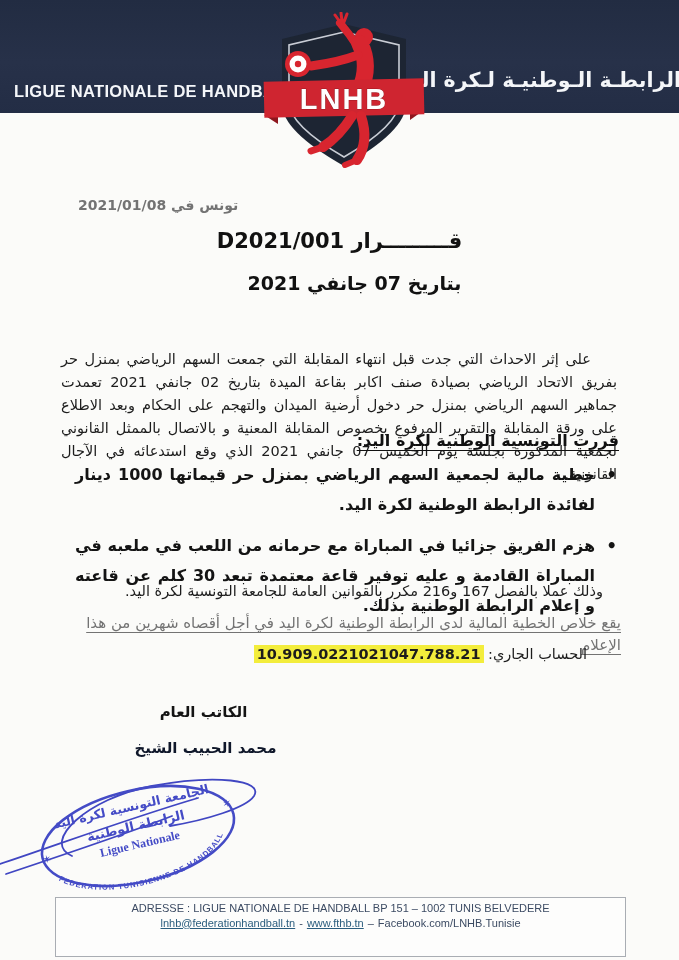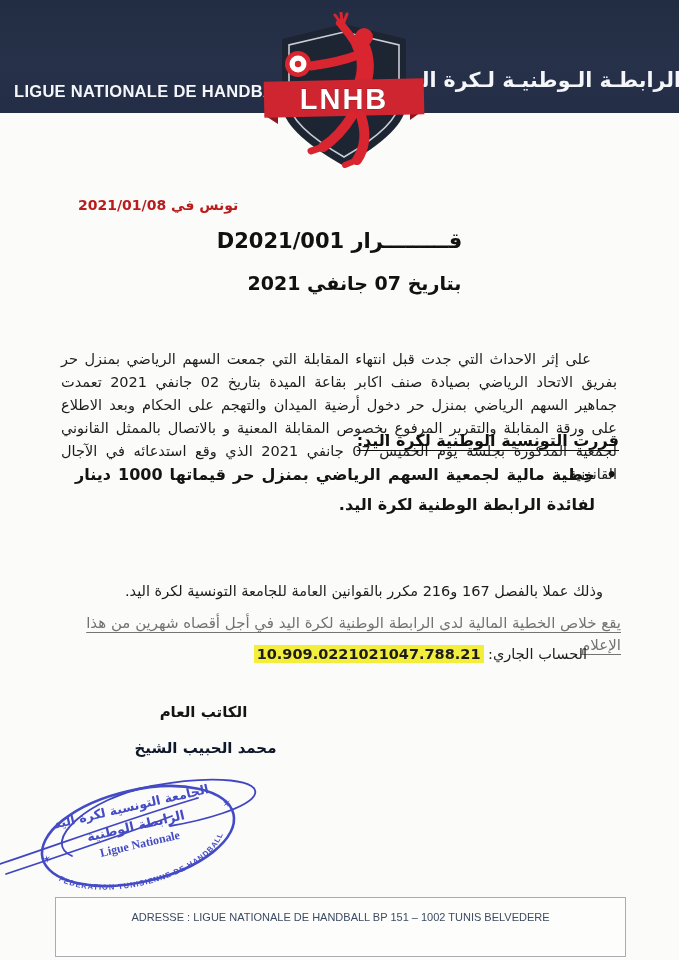--- a/index.html
+++ b/index.html
@@ -12,21 +12,21 @@
           background:linear-gradient(180deg,#222c42 0%, #273149 55%, #232d45 100%); }
   .org-fr { position:absolute; left:14px; top:82px; color:#f4f6f9;
             font-family:"Liberation Sans", sans-serif; font-weight:bold;
             font-size:16.5px; letter-spacing:0.3px; }
   .org-ar { position:absolute; right:-2px; top:68px; color:#f4f6f9;
             font-weight:bold; font-size:20.5px; direction:rtl; }
   .logo { position:absolute; left:256px; top:12px; width:176px; height:162px; }
 
   
   .date-line { position:absolute; left:78px; top:197px; direction:rtl;
-               font-weight:bold; font-size:14px; color:#b91c1c; }
+               font-weight:bold; font-size:14px; color:#737373; }
   .title { position:absolute; left:0; top:229px; width:679px; text-align:center;
            direction:rtl; font-weight:bold; font-size:21px; color:#111; }
   .subtitle { position:absolute; left:0; top:272px; width:679px; text-align:center;
               direction:rtl; font-weight:bold; font-size:19px; color:#111;margin-left:15px; }
   .intro { position:absolute; right:62px; top:308px; width:556px; direction:rtl;
            text-align:justify; font-size:14.5px; line-height:23px; color:#1c1c1c;
            text-indent:26px;margin-top:40px; }
   .decision-heading { position:absolute; right:60px; top:431px; direction:rtl;
            font-weight:bold; font-size:16px; color:#111;
            text-decoration:underline; text-underline-offset:4px; }
@@ -49,21 +49,21 @@
   .sig-title { position:absolute; left:141px; top:703px; width:125px;
            text-align:center; direction:rtl; font-weight:bold; font-size:15px; color:#141414; }
   .sig-name { position:absolute; left:118px; top:739px; width:175px;
            text-align:center; direction:rtl; font-weight:bold; font-size:15px; color:#0f172a; }
   .stamp { position:absolute; left:0; top:772px; width:290px; height:140px; }
 
   
   .footer-box { position:absolute; left:55px; top:897px; width:571px; height:60px;
            border:1.5px solid #a9adb3; background:#fdfdfc; text-align:center;
            font-family:"Liberation Sans", sans-serif; color:#3c4b63;
-           font-size:11px; line-height:14.5px; padding-top:12px; }
+           font-size:11px; line-height:14.5px; padding-top:3px; }
   .footer-box .row { white-space:nowrap; }
   .footer-box .link { color:#2b5d7e; text-decoration:underline; cursor:pointer; }
   .footer-box .sep { margin:0 4px; }
 </style>
 </head>
 <body>
 
 <div class="page">
 
   <header class="band">
@@ -105,20 +105,21 @@
   <div class="date-line">تونس في 2021/01/08</div>
   <div class="title">قـــــــــرار D2021/001</div>
   <div class="subtitle">بتاريخ 07 جانفي 2021</div>
 
   <p class="intro">على إثر الاحداث التي جدت قبل انتهاء المقابلة التي جمعت السهم الرياضي بمنزل حر بفريق الاتحاد الرياضي بصيادة صنف اكابر بقاعة الميدة بتاريخ 02 جانفي 2021 تعمدت جماهير السهم الرياضي بمنزل حر دخول أرضية الميدان والتهجم على الحكام وبعد الاطلاع على ورقة المقابلة والتقرير المرفوع بخصوص المقابلة المعنية و بالاتصال بالممثل القانوني لجمعية المذكورة بجلسة يوم الخميس 07 جانفي 2021 الذي وقع استدعائه في الآجال القانونية.</p>
 
   <div class="decision-heading">قررت التونسية الوطنية لكرة اليد:</div>
 
   <ul class="decisions">
     <li>خطية مالية لجمعية السهم الرياضي بمنزل حر قيماتها 1000 دينار لفائدة الرابطة الوطنية لكرة اليد.</li>
+    <li>هزم الفريق جزائيا في المباراة مع حرمانه من اللعب في ملعبه في المباراة القادمة و عليه توفير قاعة معتمدة تبعد 30 كلم عن قاعته و إعلام الرابطة الوطنية بذلك.</li>
   </ul>
 
   <div class="legal">وذلك عملا بالفصل 167 و216 مكرر بالقوانين العامة للجامعة التونسية لكرة اليد.</div>
   <div class="payment">يقع خلاص الخطية المالية لدى الرابطة الوطنية لكرة اليد في أجل أقصاه شهرين من هذا الإعلام</div>
 
   <div class="account">
     <span>الحساب الجاري:</span>
     <span class="number">10.909.0221021047.788.21</span>
   </div>
 
@@ -146,15 +147,18 @@
           <textPath href="#stamp-bottom-arc" startOffset="50%" text-anchor="middle">FEDERATION TUNISIENNE DE HANDBALL</textPath>
         </text>
         <text x="44" y="70" font-size="11">✶</text>
         <text x="232" y="56" font-size="11">✶</text>
       </g>
     </g>
   </svg>
 
   <footer class="footer-box">
     <div class="row">ADRESSE : LIGUE NATIONALE DE HANDBALL BP 151 – 1002 TUNIS BELVEDERE</div>
+    <div class="row">
+      <a class="link">lnhb@federationhandball.tn</a><span class="sep">-</span><a class="link">www.fthb.tn</a><span class="sep">–</span><span>Facebook.com/LNHB.Tunisie</span>
+    </div>
   </footer>
 
 </div>
 
 </body></html>

